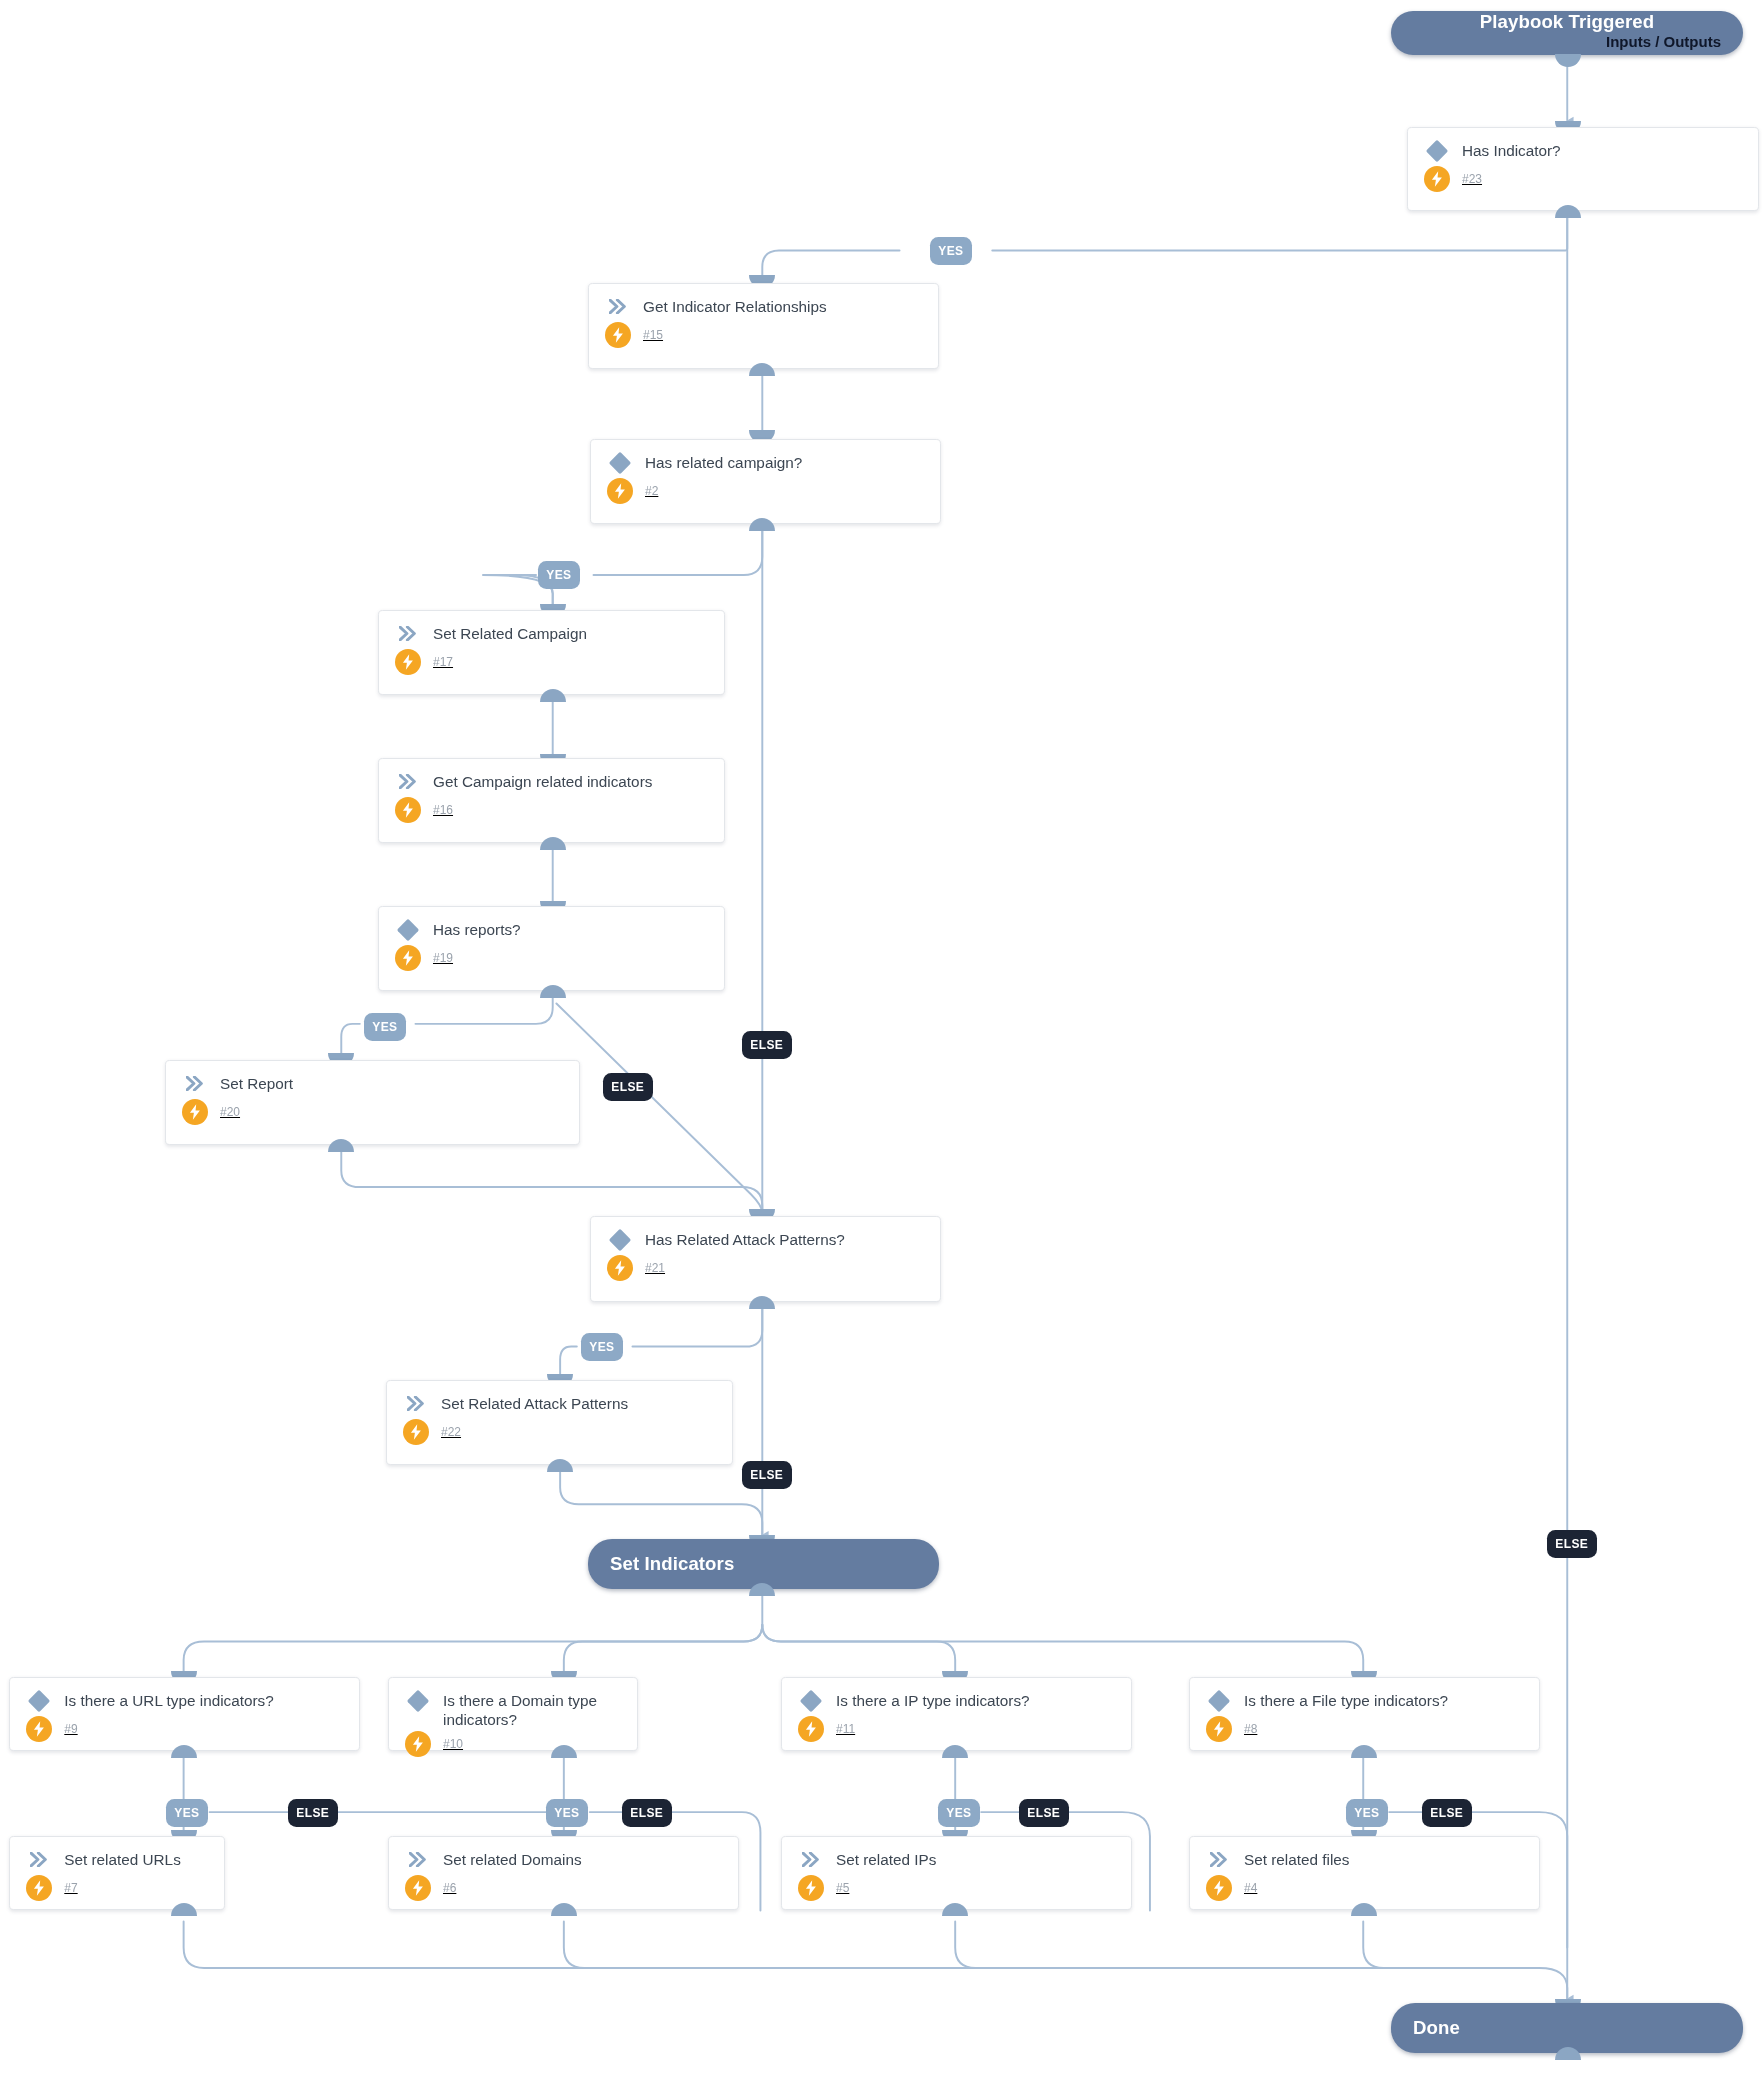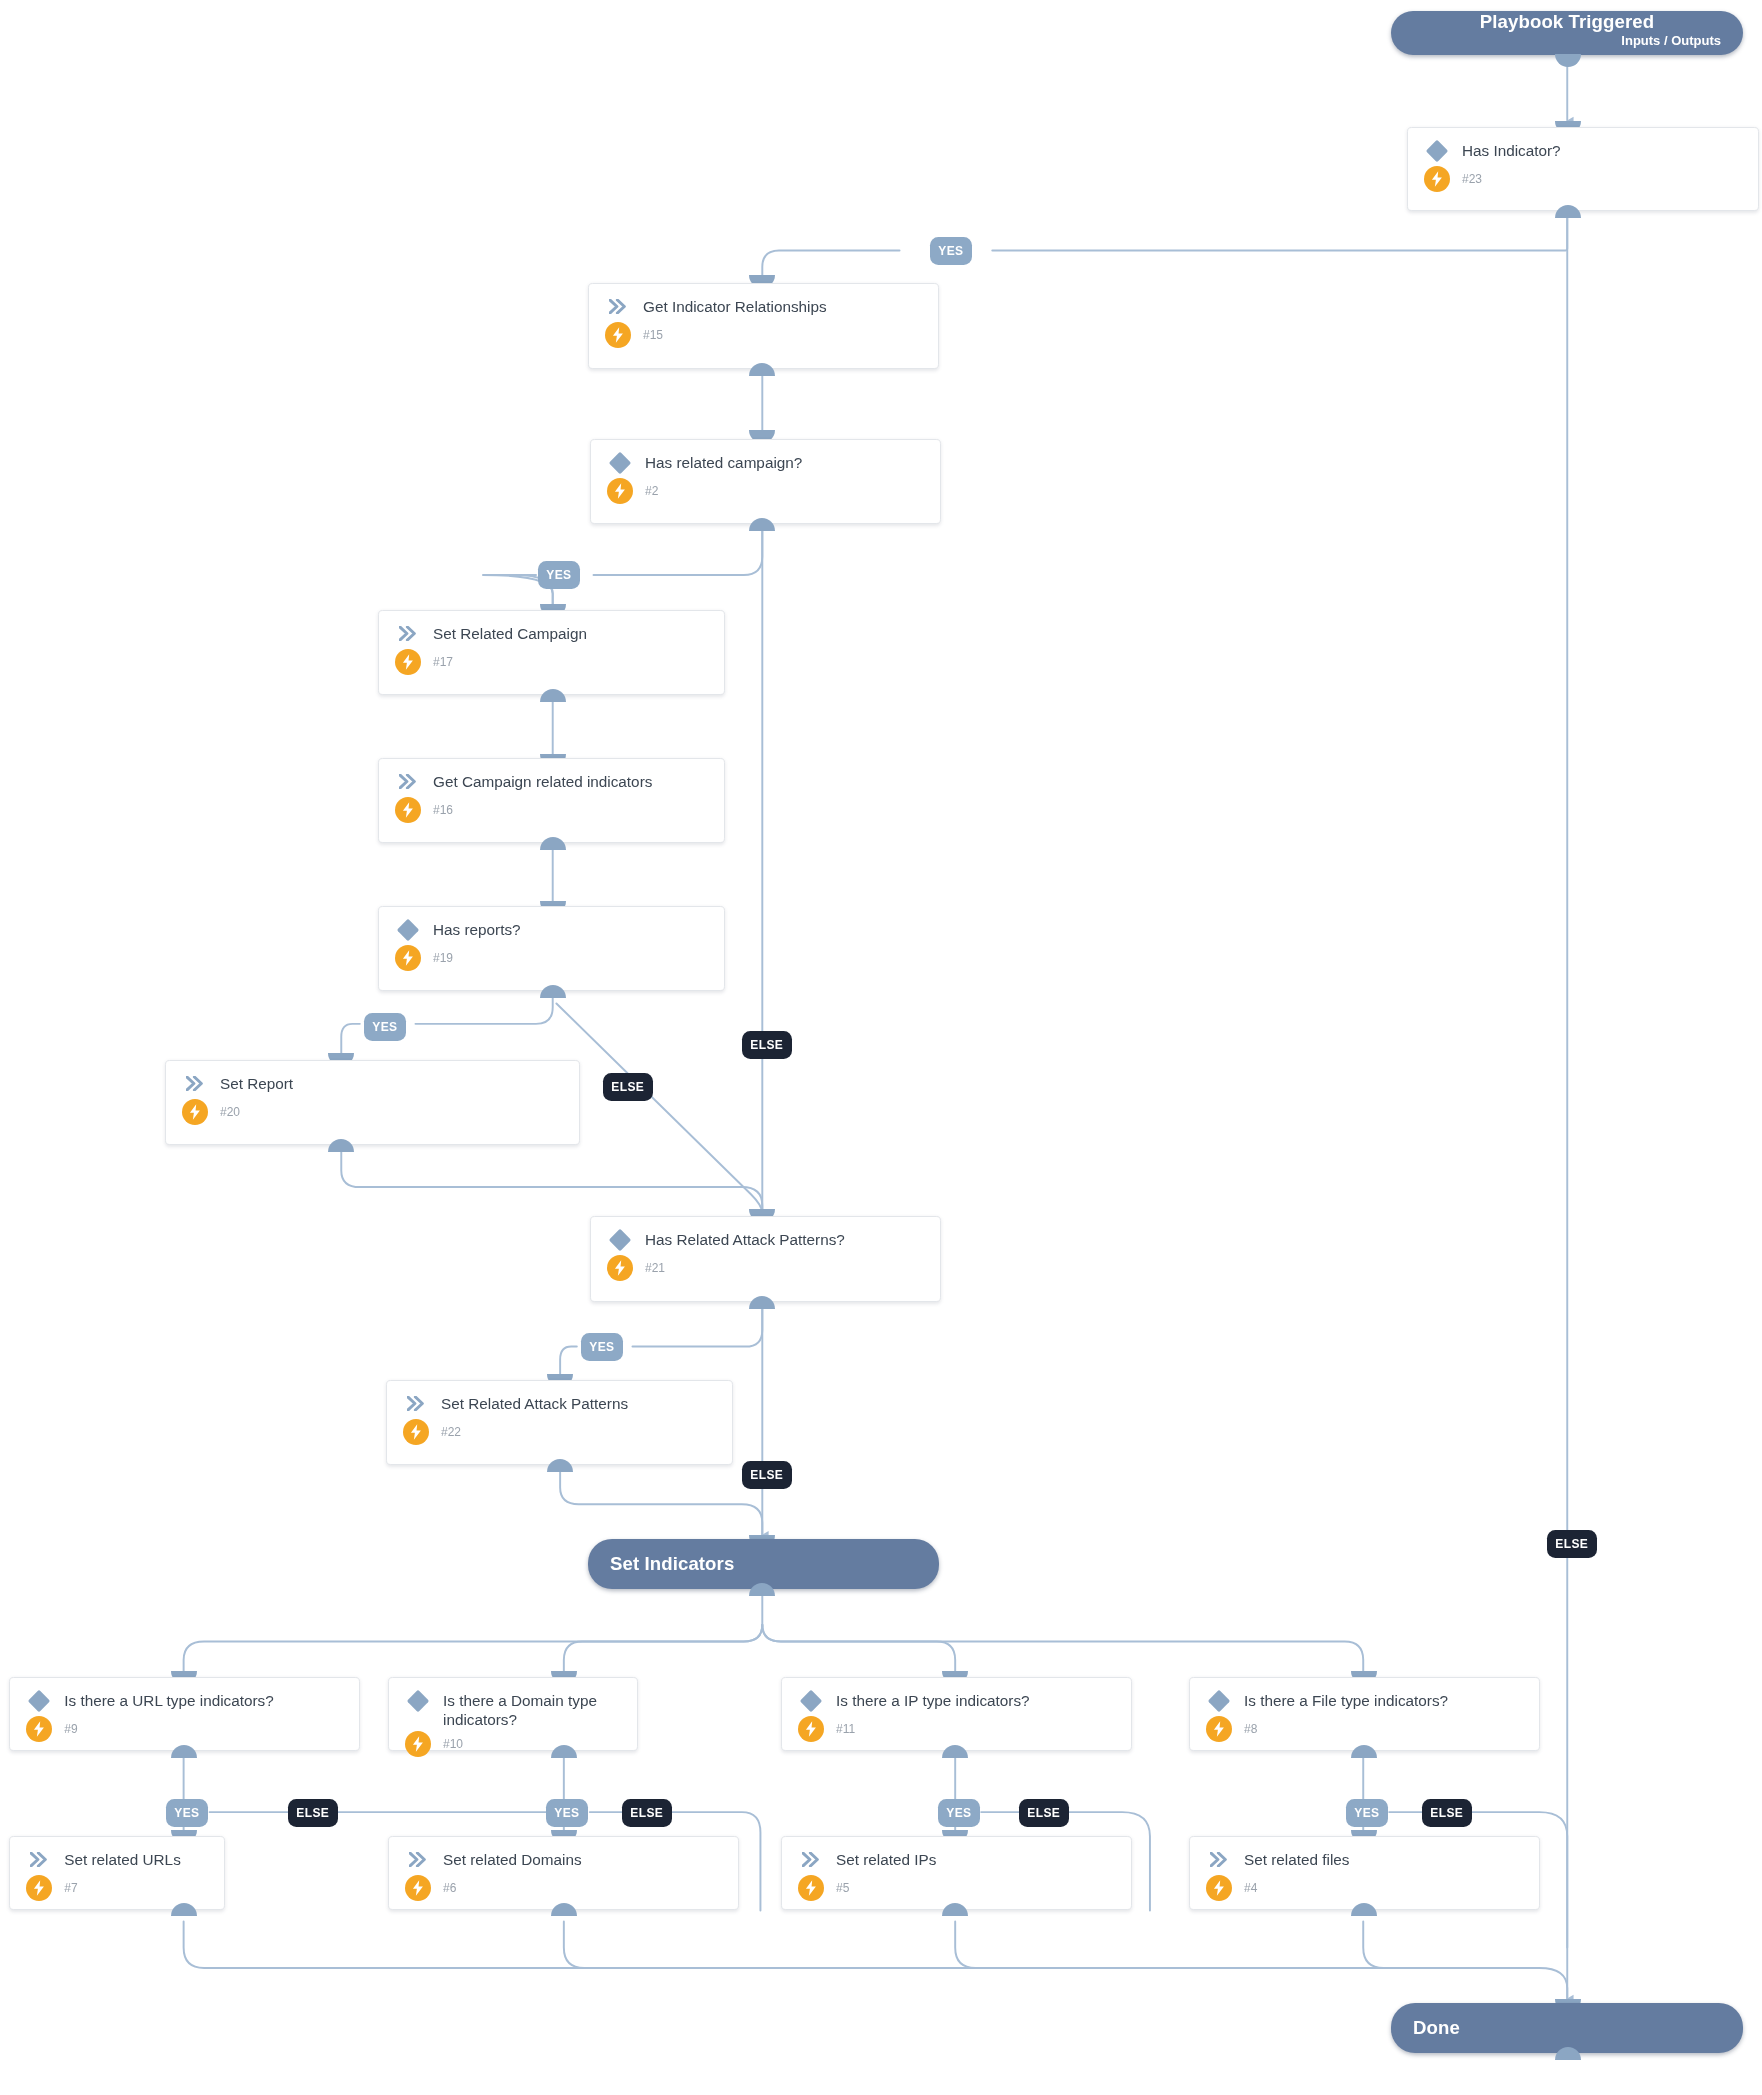--- a/index.html
+++ b/index.html
@@ -5,31 +5,31 @@
   html,body{margin:0;padding:0;background:#ffffff;}
   body{font-family:"Liberation Sans",sans-serif;-webkit-font-smoothing:antialiased;}
   #canvas{position:relative;width:1762px;height:2095px;background:#ffffff;overflow:hidden;}
   #edges{position:absolute;left:0;top:0;width:1762px;height:2095px;pointer-events:none;}
 
   
   .pill{position:absolute;border-radius:24px;background:#647ca0;
         box-shadow:0 1.9px 4.6px rgba(40,55,80,.35);display:flex;align-items:center;
         box-sizing:border-box;padding:0 22px;}
   .pill .pill-title{color:#ffffff;font-size:18.6px;font-weight:bold;letter-spacing:0.1px;white-space:nowrap;}
-  .pill .pill-sub{color:#ffffff;font-size:13px;font-weight:bold;margin-left:auto;white-space:nowrap;}
+  .pill .pill-sub{color:#0f172a;font-size:15px;font-weight:bold;margin-left:auto;white-space:nowrap;}
 
   
   .card{position:absolute;background:#ffffff;border:0.9px solid #e3e6ea;border-radius:4.6px;
         box-shadow:0 1.9px 3.7px rgba(60,70,90,.13);box-sizing:border-box;}
   .card .row-top{display:flex;align-items:flex-start;padding:13px 15px 0 15px;}
   .card .glyph{width:28px;min-width:28px;display:flex;justify-content:center;align-items:center;
                padding-top:1.9px;}
   .card .title{font-size:15.3px;color:#3c4652;line-height:1.22;padding-left:11px;
                padding-top:0.9px;font-weight:normal;}
-  .card .row-bot{display:flex;align-items:center;padding:5.6px 15px 11px 15px;}
+  .card .row-bot{display:flex;align-items:center;padding:5.6px 15px 11px 15px;text-decoration:underline;}
   .card .bolt{width:28px;min-width:28px;display:flex;justify-content:center;}
   .card .idnum{font-size:12px;color:#9aa2ac;padding-left:11px;}
 
   
   .diamond{width:16px;height:16px;background:#8ba6c3;transform:rotate(45deg);border-radius:1.9px;}
   
   .boltcircle{width:26px;height:26px;border-radius:50%;background:#f5a623;
               display:flex;align-items:center;justify-content:center;}
 
   

